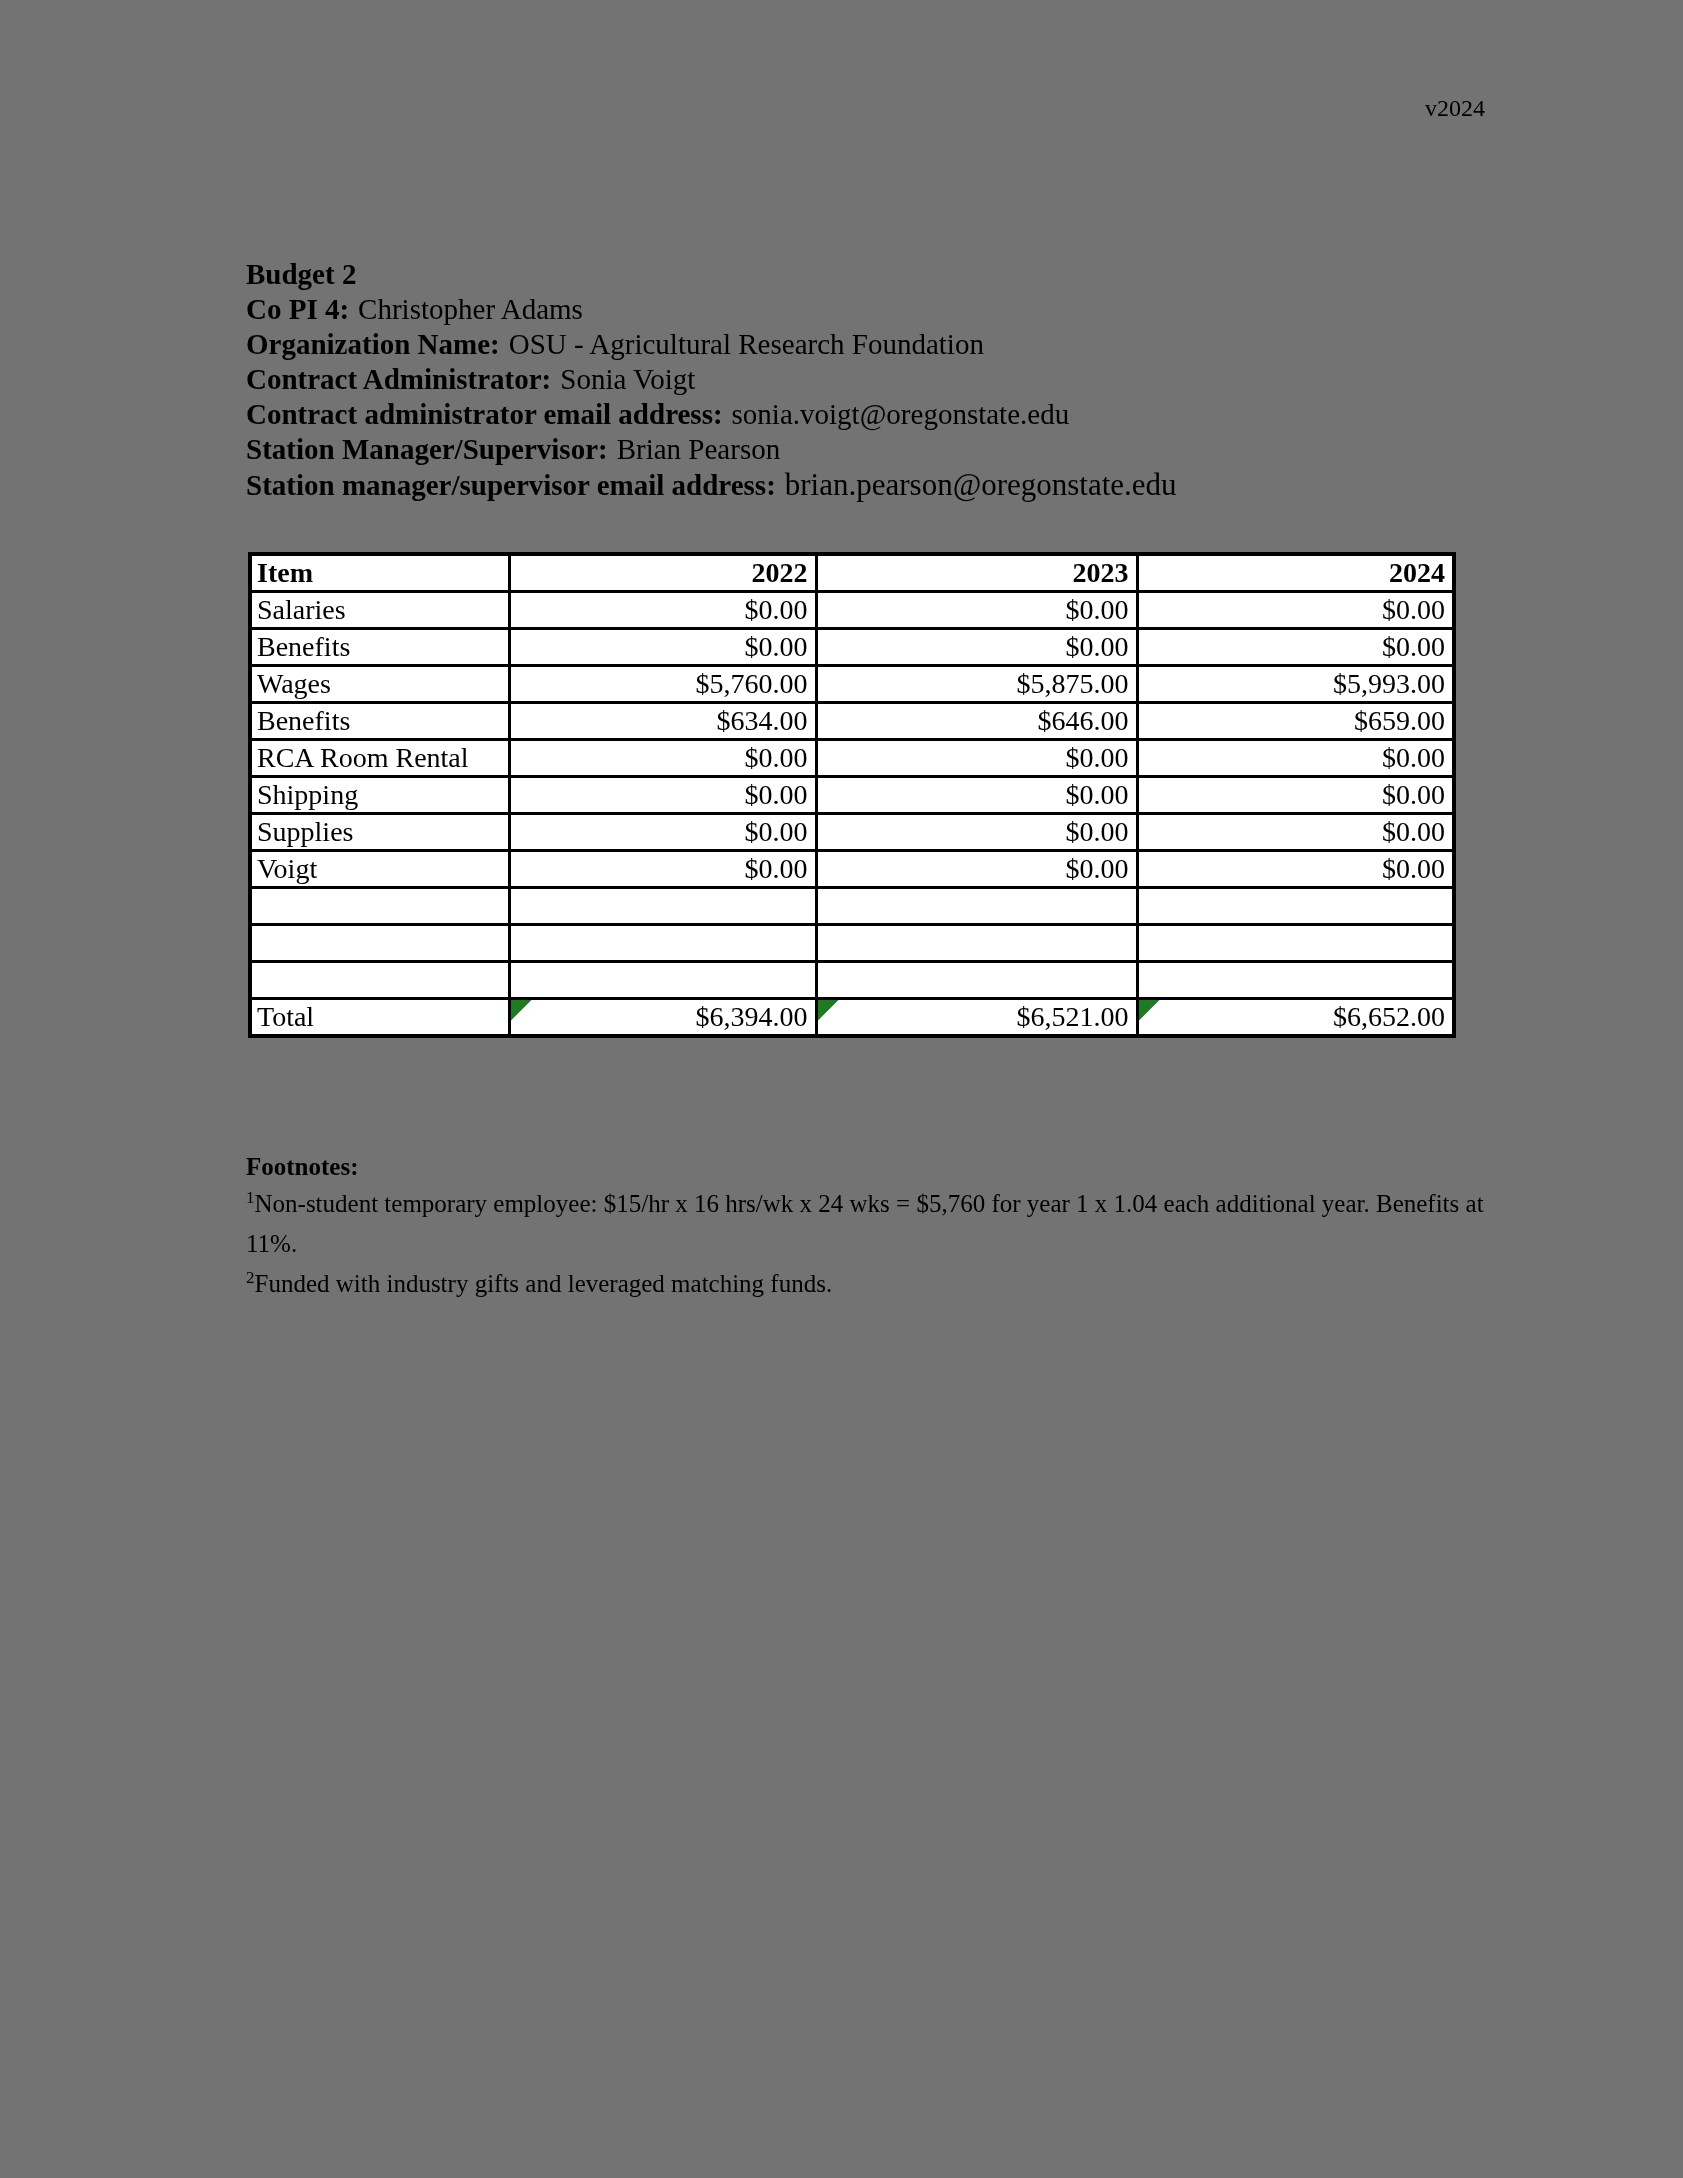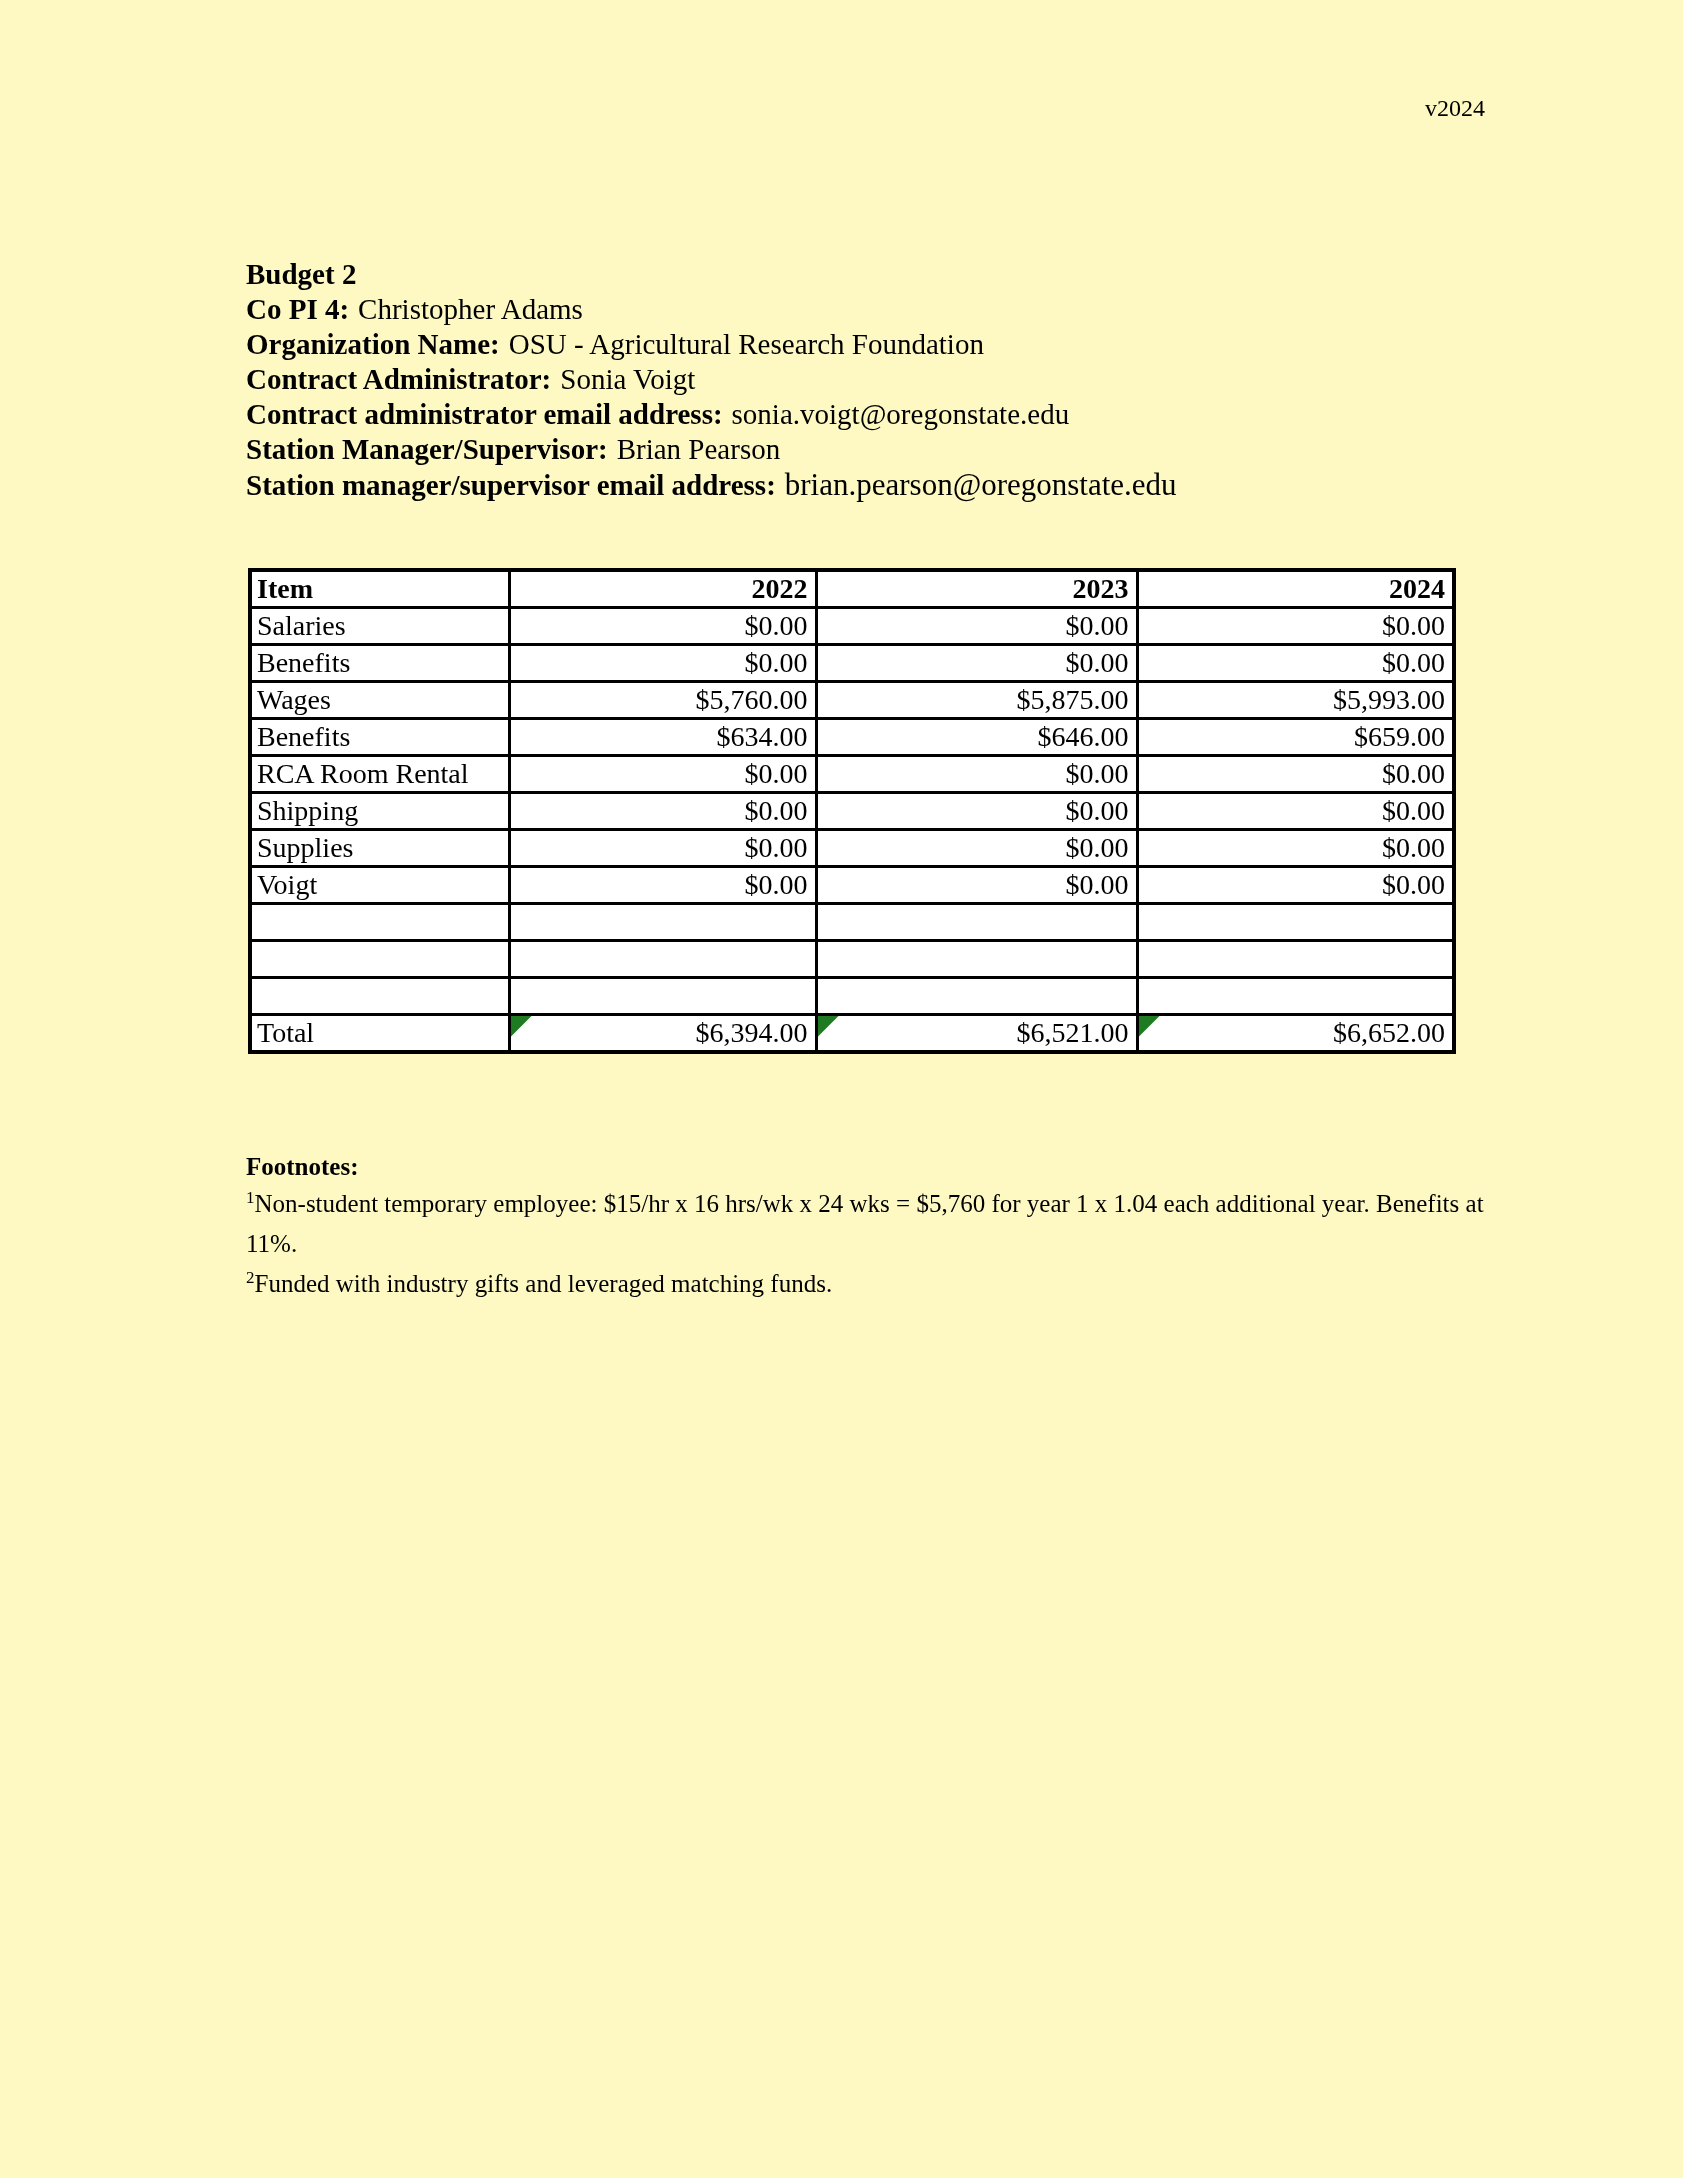--- a/index.html
+++ b/index.html
@@ -1,33 +1,33 @@
 <!DOCTYPE html>
 <html><head>
 <meta charset="utf-8">
 <style>
   html,body{margin:0;padding:0;}
   body{
     width:1683px;height:2178px;background:#ffffff;color:#000000;
     font-family:"Liberation Serif", serif;
     -webkit-font-smoothing:antialiased;
   }
-  .page{position:relative;width:1683px;height:2178px;background:#fef9c3;overflow:hidden;}
+  .page{position:relative;width:1683px;height:2178px;background:#737373;overflow:hidden;}
 
   .version{position:absolute;top:95px;right:198px;font-size:24px;}
 
   .header-block{position:absolute;left:246px;top:257px;line-height:35px;font-size:29px;}
   .hline{white-space:nowrap;}
   .hline .lbl{font-weight:bold;margin-right:9px;}
   .hline .val{font-weight:normal;}
   .hline .val.lg{font-size:31px;}
   .title-line{font-weight:bold;}
 
   table.budget{
-    position:absolute;left:248px;top:568px;
+    position:absolute;left:248px;top:552px;
     border-collapse:collapse;table-layout:fixed;
     width:1204px;
     font-size:28px;
   }
   table.budget col.c0{width:259px;}
   table.budget col.c1{width:307px;}
   table.budget col.c2{width:321px;}
   table.budget col.c3{width:317px;}
   table.budget th, table.budget td{
     border:3px solid #000000;

